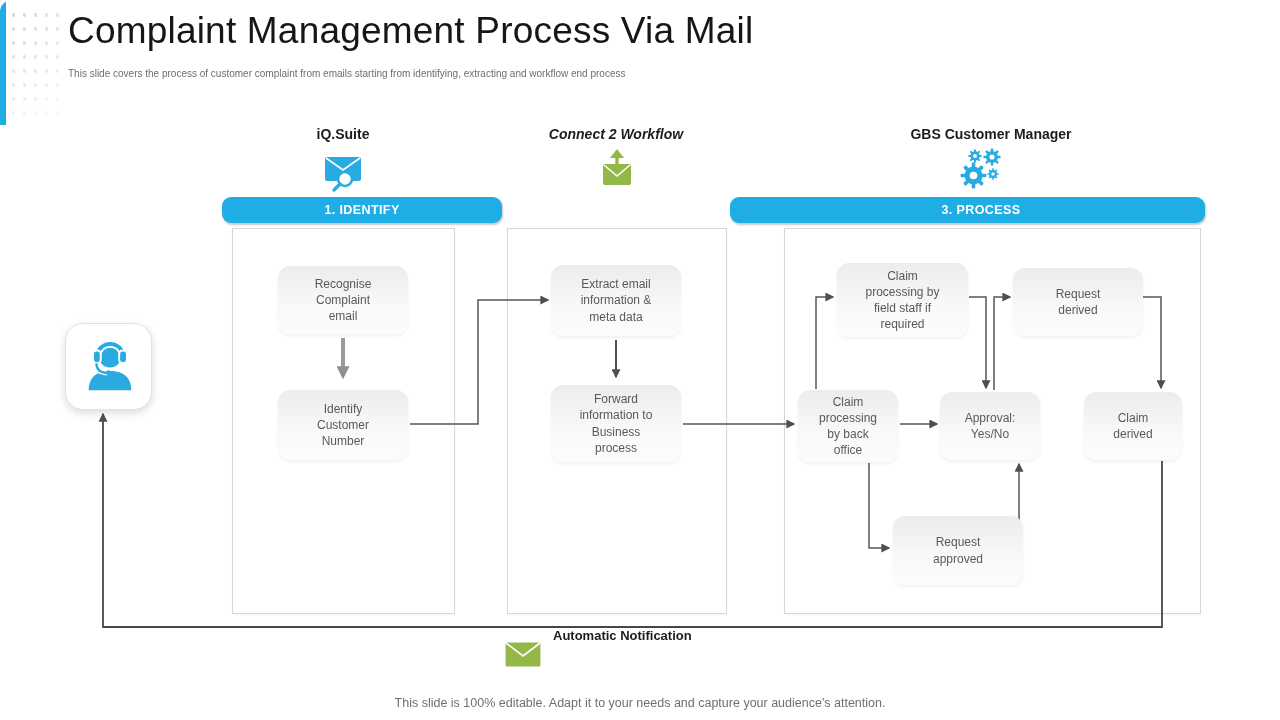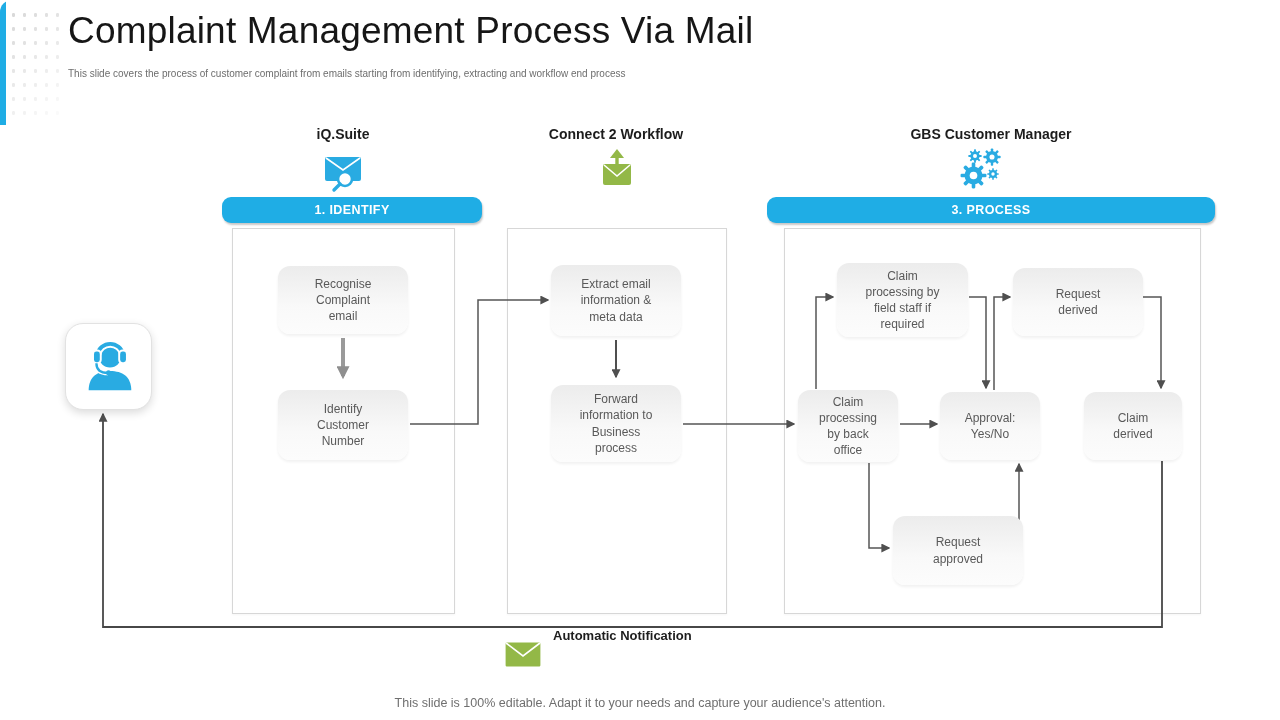--- a/index.html
+++ b/index.html
@@ -56,21 +56,21 @@
 
 <div id="slide">
 
   <div id="accent-bar" class="abs"></div>
   <div id="dots" class="abs"></div>
 
   <div id="title" class="abs">Complaint Management Process Via Mail</div>
   <div id="subtitle" class="abs">This slide covers the process of customer complaint from emails starting from identifying, extracting and workflow end process</div>
 
   <div class="abs tool-name" style="left:223px;">iQ.Suite</div>
-  <div class="abs tool-name" style="left:496px;">Connect 2 Workflow</div>
+  <div class="abs tool-name" style="left:496px;font-style:italic;">Connect 2 Workflow</div>
   <div class="abs tool-name" style="left:871px;">GBS Customer Manager</div>
 
   <svg class="abs" style="left:322px;top:152px;" width="42" height="42" viewBox="0 0 42 42">
     <rect x="3" y="5" width="36" height="24" rx="2" fill="#29abe2"></rect>
     <polyline points="4,6 21,18 38,6" fill="none" stroke="#ffffff" stroke-width="1.6"></polyline>
     <circle cx="23" cy="27" r="7" fill="#ffffff" stroke="#29abe2" stroke-width="2.6"></circle>
     <line x1="18" y1="32" x2="12" y2="38" stroke="#29abe2" stroke-width="3.4" stroke-linecap="round"></line>
   </svg>
 
   <svg class="abs" style="left:597px;top:149px;" width="40" height="42" viewBox="0 0 40 42">
@@ -92,22 +92,22 @@
         </g>
         <circle cx="12" cy="12" r="3.4" fill="#ffffff"></circle>
       </symbol>
     </defs>
     <use href="#gear" x="9" y="2" width="14" height="14"></use>
     <use href="#gear" x="24" y="1" width="18" height="18"></use>
     <use href="#gear" x="1" y="15" width="27" height="27"></use>
     <use href="#gear" x="28" y="21" width="12" height="12"></use>
   </svg>
 
-  <div class="abs stage cyan" style="left:222px;width:260px;">1. IDENTIFY</div>
-  <div class="abs stage cyan" style="left:767px;width:448px;">3. PROCESS</div>
+  <div class="abs stage cyan" style="left:222px;width:280px;">1. IDENTIFY</div>
+  <div class="abs stage cyan" style="left:730px;width:448px;padding-left:27px;">3. PROCESS</div>
 
   <div class="abs lane" style="left:232px;width:221px;"></div>
   <div class="abs lane" style="left:507px;width:218px;"></div>
   <div class="abs lane" style="left:784px;width:415px;"></div>
 
   <svg id="wires" class="abs" width="1280" height="720" viewBox="0 0 1280 720">
     <defs>
       <marker id="ah" markerUnits="userSpaceOnUse" markerWidth="9" markerHeight="9" viewBox="0 0 10 10" refX="8.5" refY="5" orient="auto">
         <path d="M0 0 L10 5 L0 10 Z" fill="#4f4f4f"></path>
       </marker>

